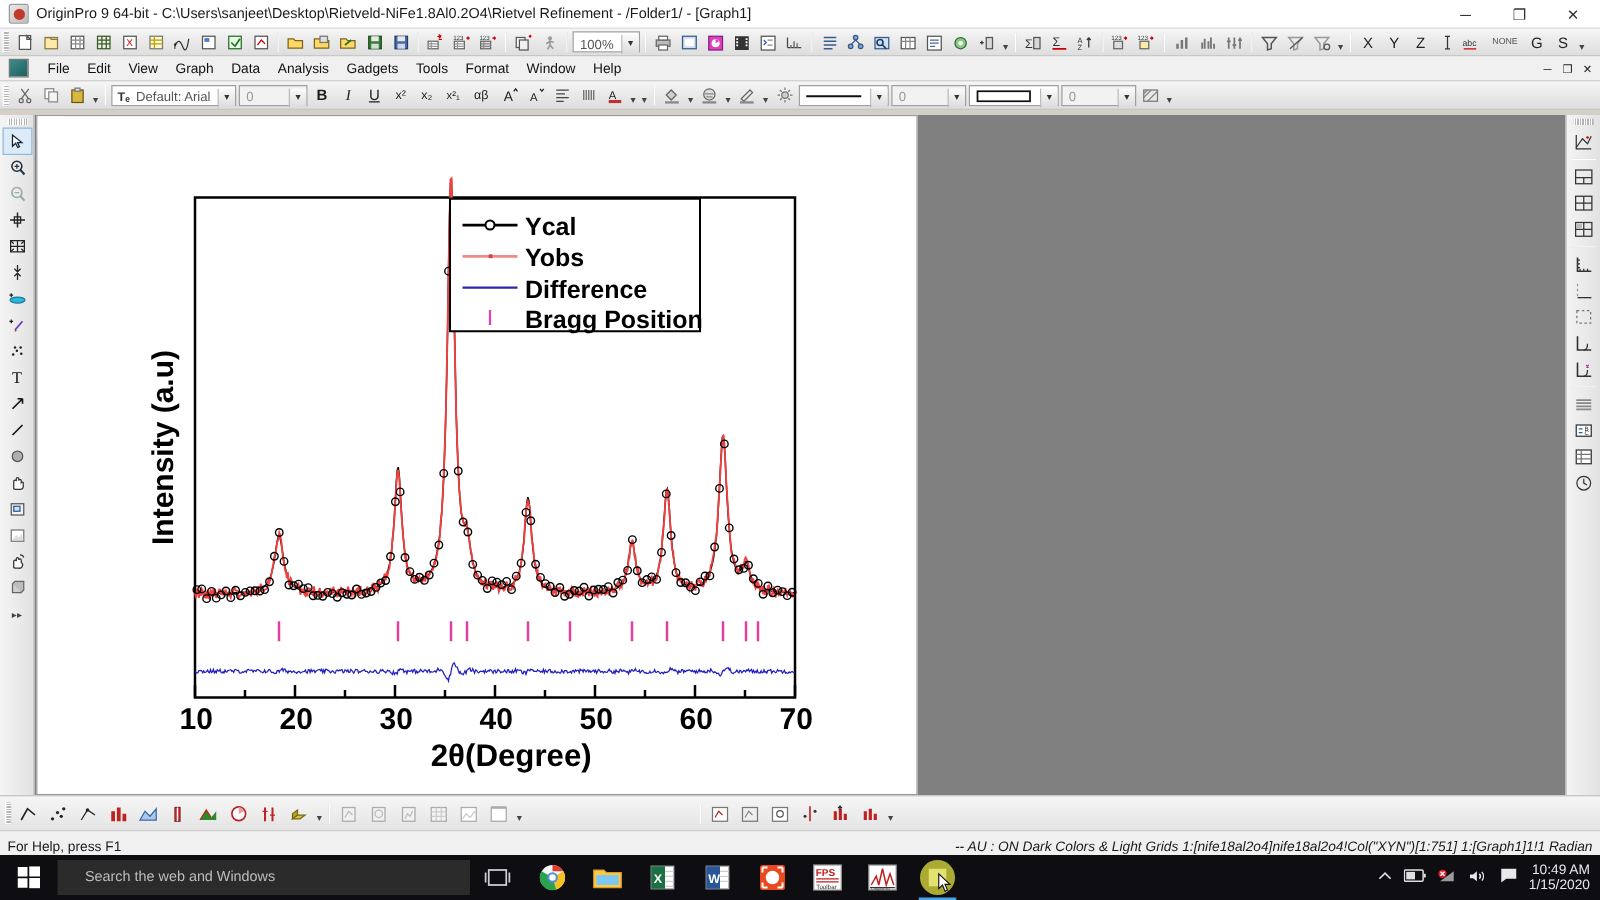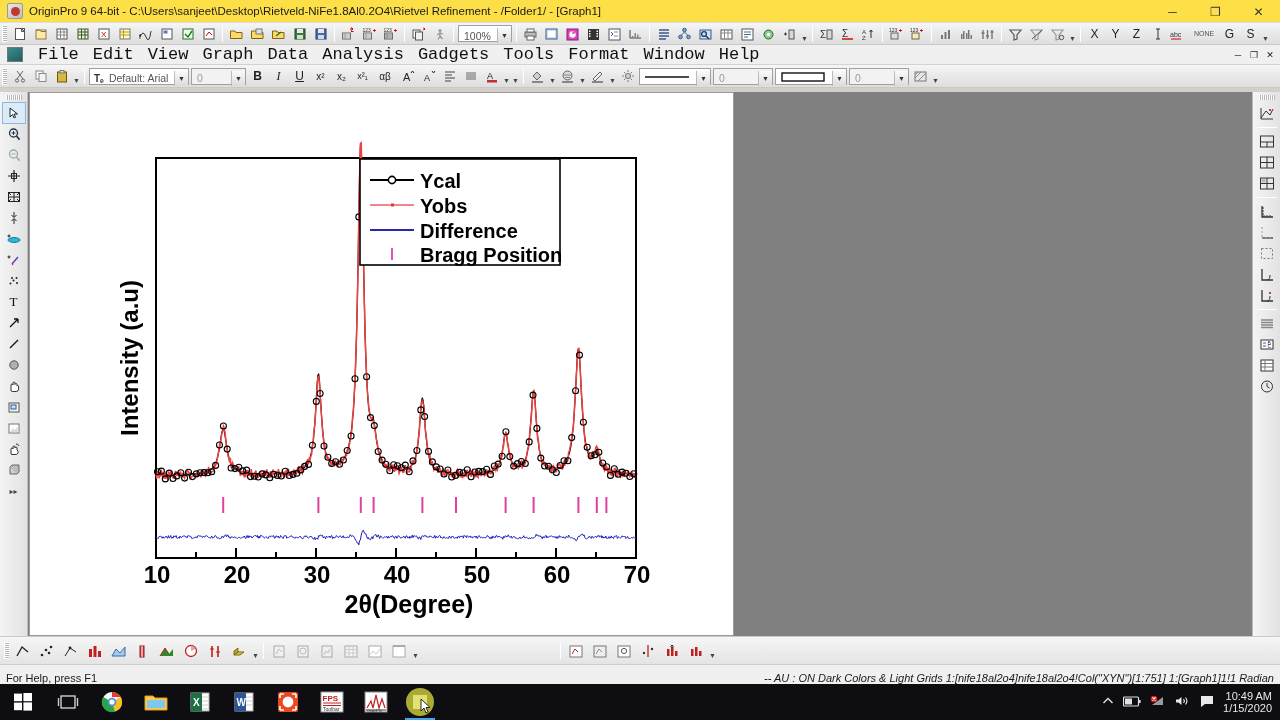--- a/index.html
+++ b/index.html
@@ -6,21 +6,21 @@
   html, body {
     width: 1280px; height: 720px;
     overflow: hidden;
     font-family: "Liberation Sans", sans-serif;
     background: #d4d0c8;
   }
   body { position: relative; }
 
   
   #titlebar {
-    height: 23px; background: #fde047;
+    height: 23px; background: #ffffff;
     display: flex; align-items: center;
     border-bottom: 1px solid #dcdcdc;
     position: relative;
   }
   #titlebar .app-icon {
     width: 16px; height: 16px; margin: 0 6px 0 7px;
     border-radius: 2px;
     background: linear-gradient(145deg,#e8e8e8,#bdbdbd);
     border: 1px solid #9a9a9a;
     position: relative; flex: none;
@@ -73,22 +73,22 @@
     border-bottom: 1px solid #d2d2d2;
     display: flex; align-items: center; padding-left: 3px;
     position: relative;
   }
   #menubar .mini-icon {
     width: 16px; height: 15px; margin: 0 8px 0 4px;
     background: linear-gradient(145deg,#3d8b8b,#1e6060);
     border: 1px solid #777; flex: none;
   }
   .menu-item {
-    font-size: 17px; color: #111;
-    padding: 2px 7px; cursor: default; white-space: nowrap; font-family: Liberation Mono, monospace;
+    font-size: 11px; color: #111;
+    padding: 2px 7px; cursor: default; white-space: nowrap;
   }
   .mdi-btns { position: absolute; right: 3px; display: flex; gap: 2px; }
   .mdi-btn { width: 14px; height: 14px; font-size: 9px; color: #222;
              display:flex;align-items:center;justify-content:center;
              border: 1px solid transparent; }
 
   
   #formatbar { height: 23px; }
   .combo {
     height: 17px; border: 1px solid #a0a0a0; background: #fff;
@@ -1290,20 +1290,23 @@
 
 <div id="taskbar">
   <div id="startbtn">
     <svg width="18" height="18">
         <rect x="0" y="0.6" width="8" height="7.6" fill="#fff"></rect>
         <rect x="9.4" y="0" width="8.6" height="8.2" fill="#fff"></rect>
         <rect x="0" y="9.6" width="8" height="7.6" fill="#fff"></rect>
         <rect x="9.4" y="9.4" width="8.6" height="8.2" fill="#fff"></rect>
       </svg>
   </div>
+  <div id="searchbox">
+    <span>Search the web and Windows</span>
+  </div>
   <div id="taskview">
     <svg width="22" height="16">
         <rect x="4" y="2" width="14" height="12" fill="none" stroke="#cfcfcf" stroke-width="1.4"></rect>
         <path d="M1.5 4v8M20.5 4v8" stroke="#cfcfcf" stroke-width="1.4"></path>
       </svg>
   </div>
 
   <div class="tkicon">
     <svg width="22" height="22">
         <circle cx="11" cy="11" r="10" fill="#f8f8f8"></circle>

